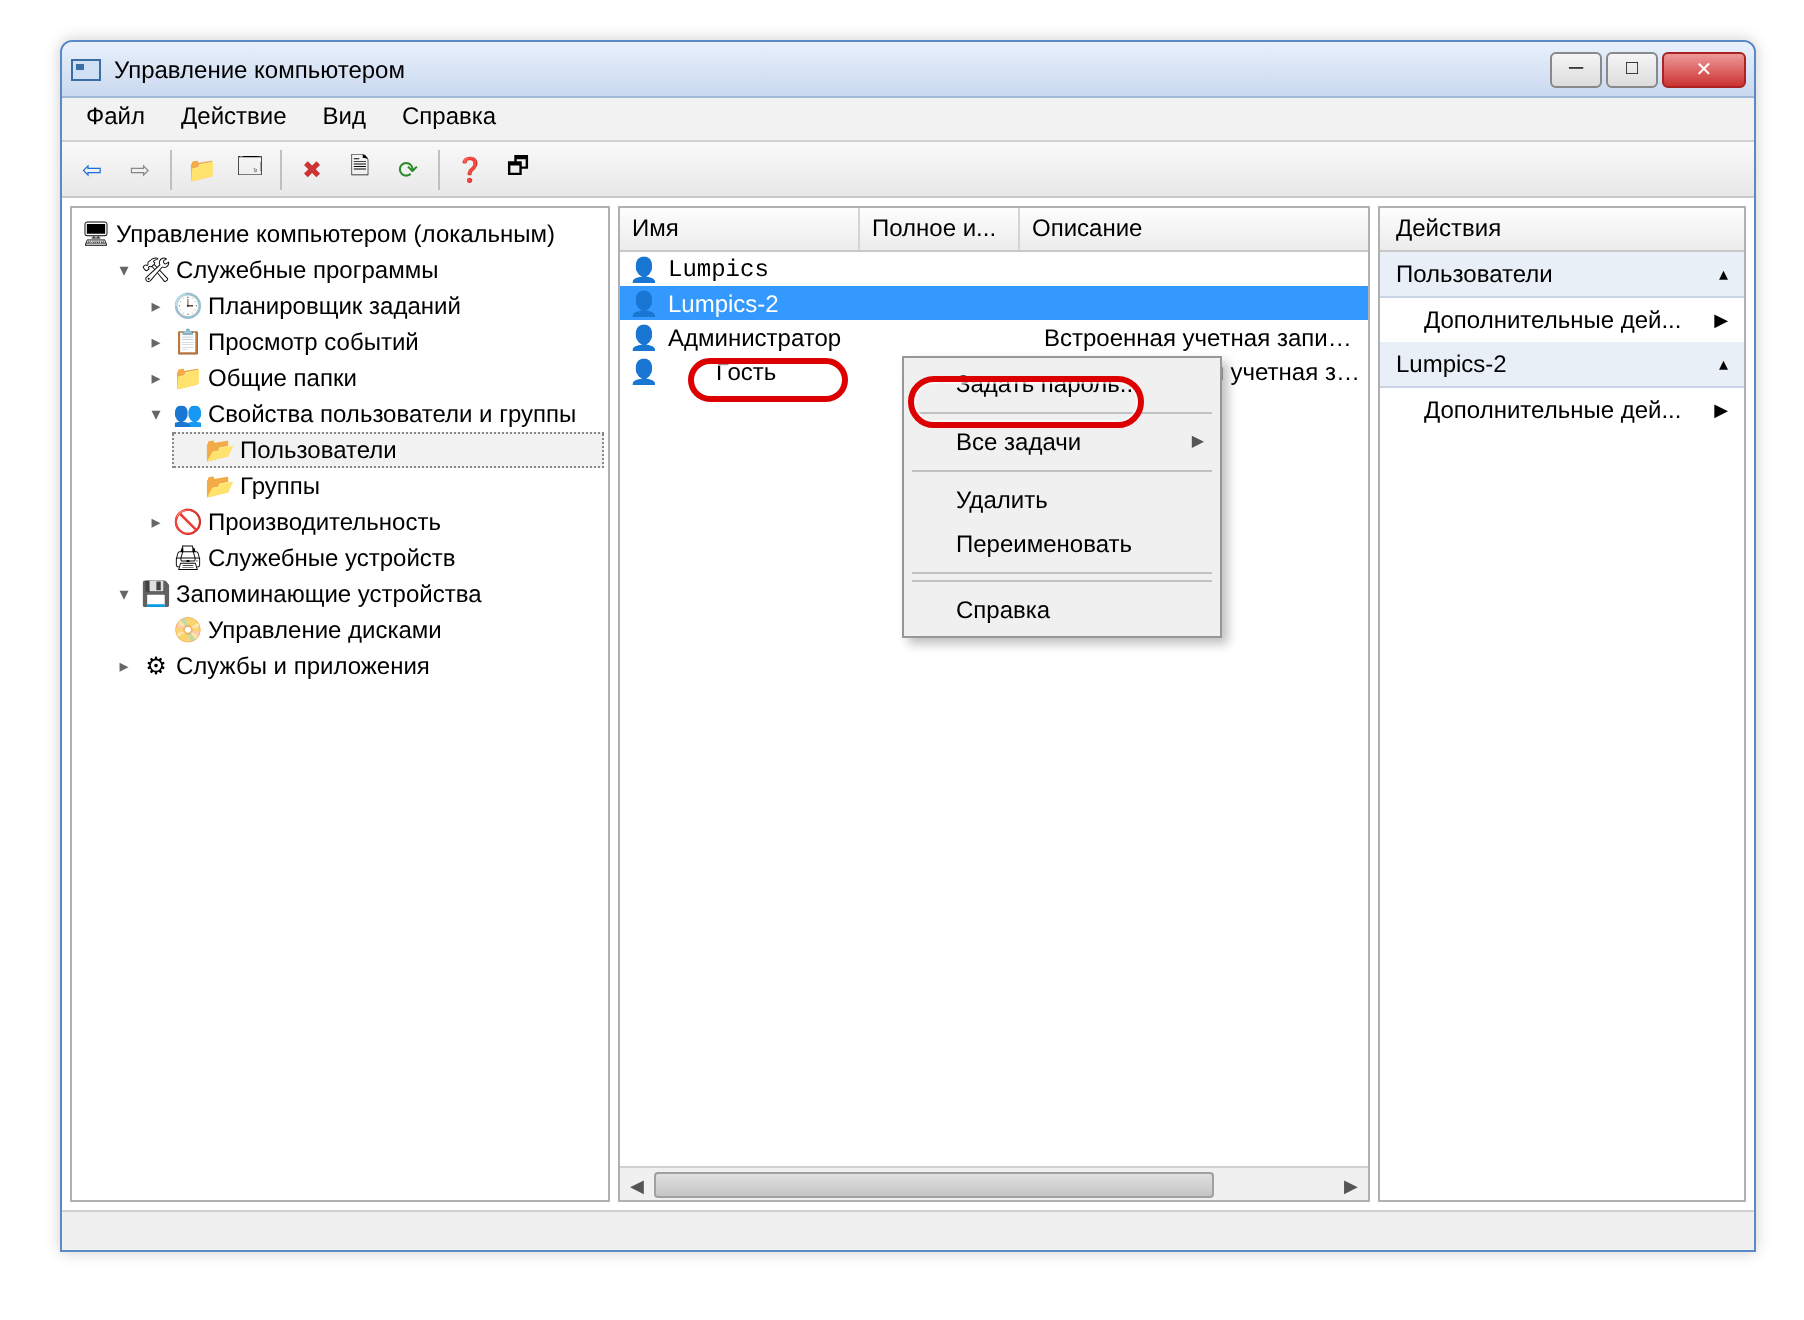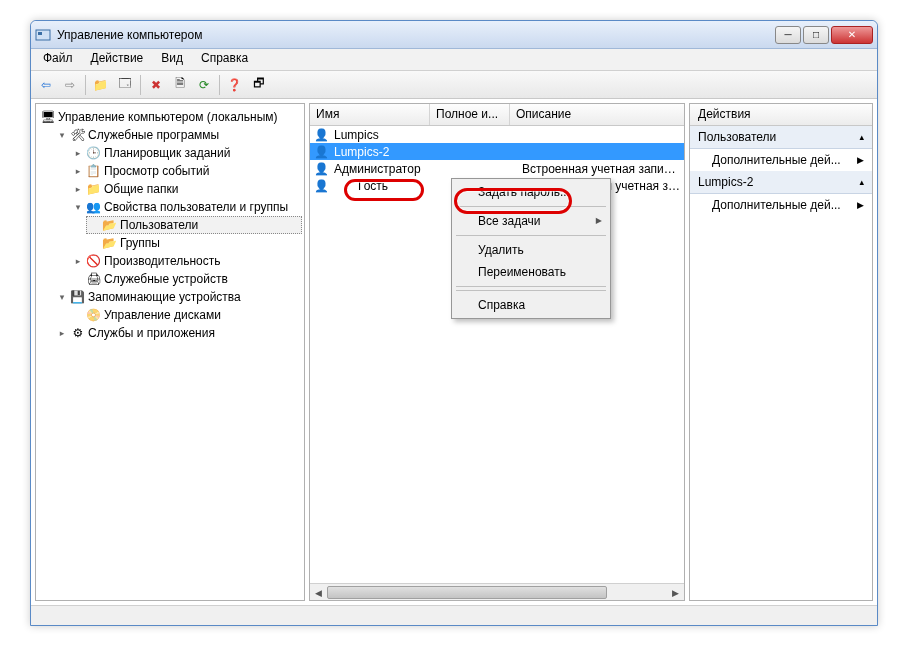--- a/index.html
+++ b/index.html
@@ -224,21 +224,21 @@
 
     <div class="pane mid">
       <div class="lhead">
         <div class="lcol" style="width:120px">Имя</div>
         <div class="lcol" style="width:80px">Полное и...</div>
         <div class="lcol" style="flex:1;border-right:none">Описание</div>
       </div>
       <div class="lbody" id="lbody">
           <div class="lrow">
             <span class="uicon">👤</span>
-            <span class="cell" style="width: 100px;">Lumpics</span>
+            <span class="cell" style="width: 100px; font-family: Liberation Mono, monospace;">Lumpics</span>
             <span class="cell" style="width: 80px;"></span>
             <span class="cell" style="flex: 1 1 0%;"></span>
           </div>
           <div class="lrow sel">
             <span class="uicon">👤</span>
             <span class="cell" style="width: 100px;">Lumpics-2</span>
             <span class="cell" style="width: 80px;"></span>
             <span class="cell" style="flex: 1 1 0%;"></span>
           </div>
           <div class="lrow">

